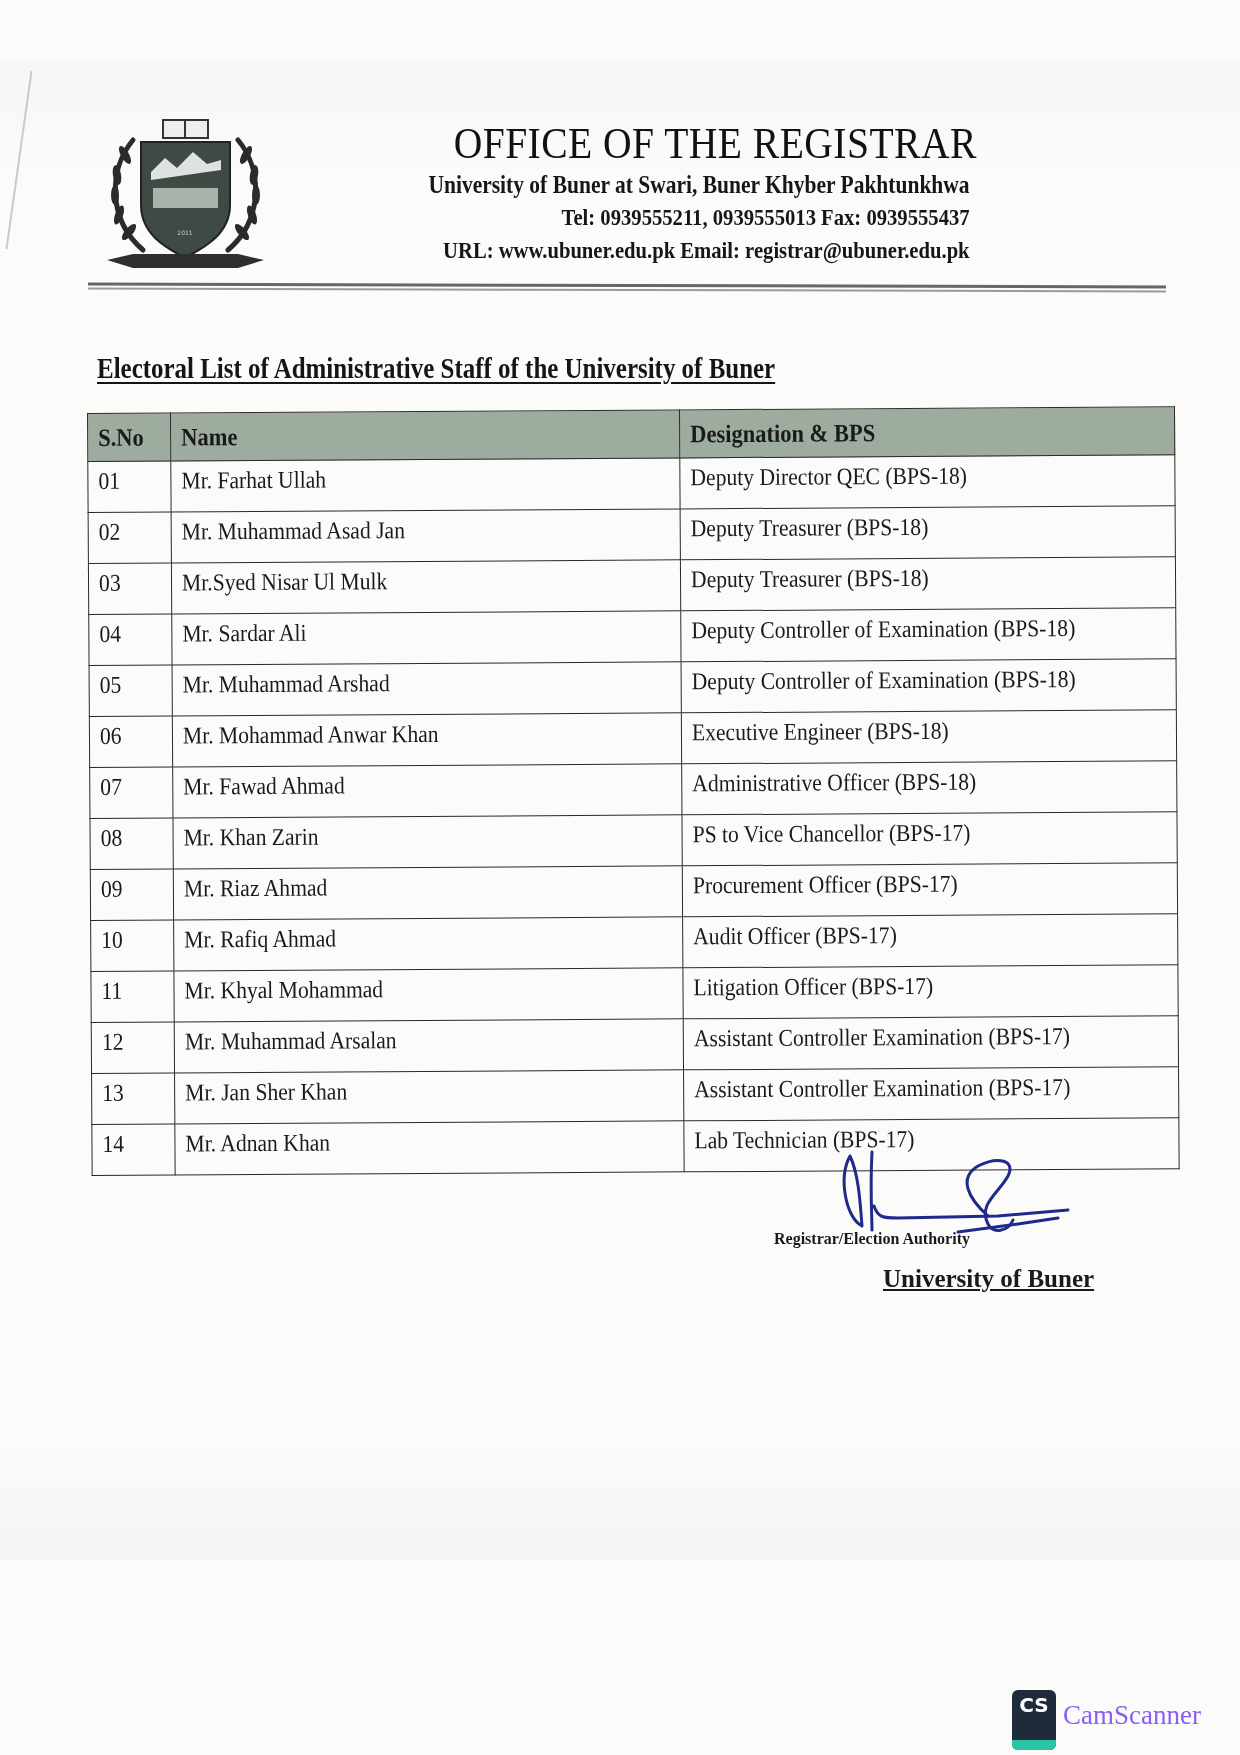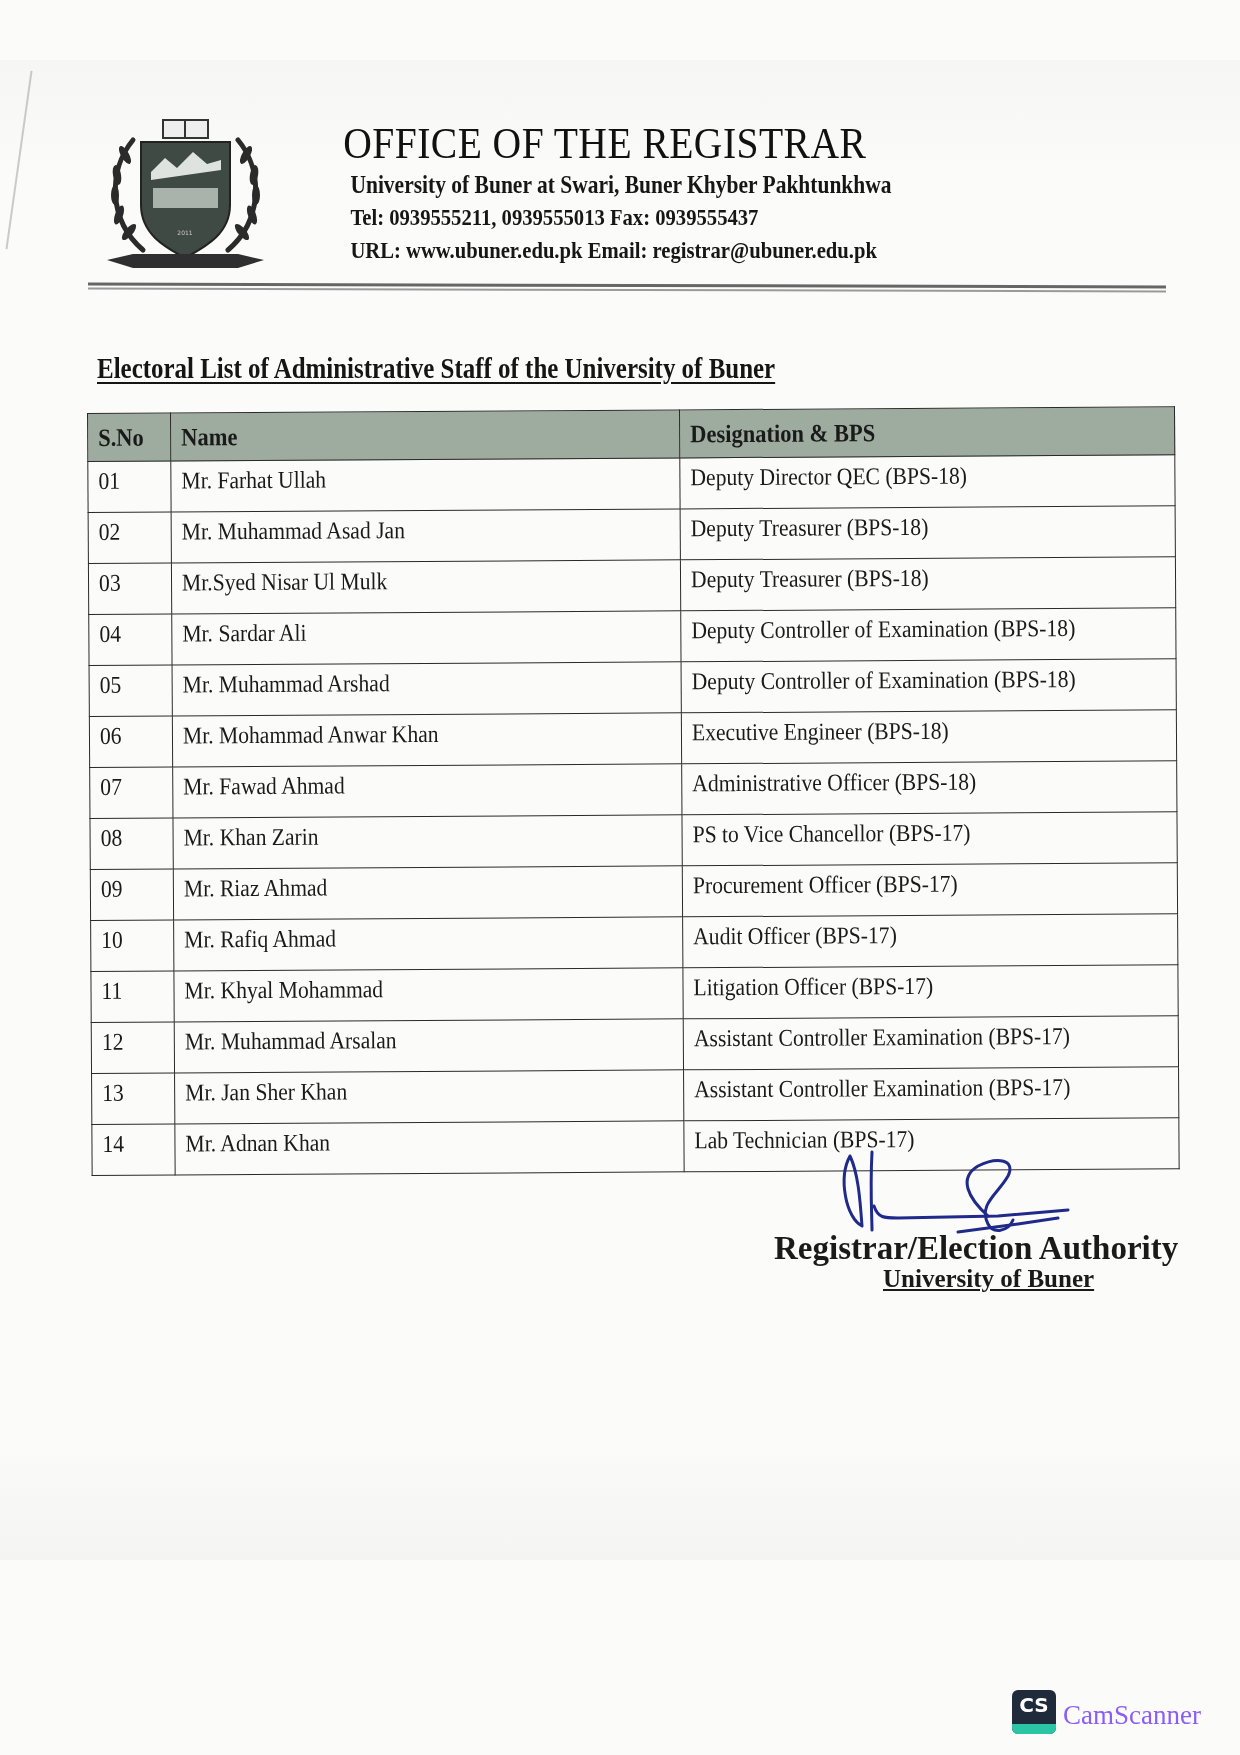--- a/index.html
+++ b/index.html
@@ -10,21 +10,21 @@
     color: #1a1a1a;
   }
   .page-edge {
     position: absolute; left: 0; top: 60px; width: 1240px; height: 1500px;
     background: linear-gradient(180deg, #f6f6f4 0%, #fbfbfa 8%, #fbfbfa 92%, #f4f4f2 100%);
   }
   .left-mark { position: absolute; left: 18px; top: 70px; width: 2px; height: 180px; background: #9a9a9a; transform: rotate(8deg); opacity: .5; }
 
   
   .logo { position: absolute; left: 103px; top: 110px; width: 165px; height: 168px; }
-  .header-text { position: absolute; left: 300px; top: 118px; width: 720px; text-align: left; }
+  .header-text { position: absolute; left: 300px; top: 118px; width: 720px; text-align: right; }
   .office-title {
     font-size: 45px; font-weight: 400; letter-spacing: 0.5px; line-height: 50px;
     transform: scaleX(0.88); transform-origin: center; color: #111;
   }
   .sub-line { font-weight: 700; font-size: 24px; line-height: 33px; transform: scaleX(0.86); color: #161616; }
   .sub-line.univ { font-size: 25px; }
   .header-rule { position: absolute; left: 88px; top: 284px; width: 1078px; height: 3px; background: #666; transform: rotate(0.15deg); }
   .header-rule2 { position: absolute; left: 88px; top: 289px; width: 1078px; height: 2px; background: #9a9a9a; transform: rotate(0.15deg); }
 
   
@@ -42,29 +42,29 @@
     background: #9eab9f; height: 47px; font-weight: 700; font-size: 25px;
   }
   table.staff tbody td { height: 44px; vertical-align: top; padding-top: 6px; }
   .c-sno { width: 62px; }
   .c-name { width: 488px; }
   .cell-text { display: inline-block; transform: scaleX(0.9); transform-origin: left center; white-space: nowrap; }
 
   
   .signature { position: absolute; left: 838px; top: 1148px; width: 260px; height: 100px; }
   .sign-title {
-    position: absolute; left: 774px; top: 1230px; font-size: 33px; font-weight: 700; white-space: nowrap; text-align: center;
+    position: absolute; left: 774px; top: 1230px; font-size: 16px; font-weight: 700; white-space: nowrap; text-align: center;
   }
   .sign-org {
     position: absolute; left: 883px; top: 1265px; font-size: 25px; font-weight: 700; white-space: nowrap; text-decoration: underline;
   }
 
   
   .cs-logo {
-    position: absolute; left: 1012px; top: 1690px; width: 44px; height: 44px; border-radius: 6px; overflow: hidden;
+    position: absolute; left: 1012px; top: 1690px; width: 44px; height: 60px; border-radius: 6px; overflow: hidden;
     background: #1f2a3a;
   }
   .cs-logo .cs-letters { position: absolute; left: 0; top: 3px; width: 44px; text-align: center; color: #fff; font-family: "DejaVu Sans", sans-serif; font-weight: 700; font-size: 20px; }
   .cs-logo .cs-band { position: absolute; left: 0; bottom: 0; width: 44px; height: 10px; background: #2bc4a4; }
   .cs-text { position: absolute; left: 1063px; top: 1700px; font-size: 27px; color: #8b5cf6; white-space: nowrap; }
 </style>
 </head>
 <body>
 
 <div class="page-edge"></div>

